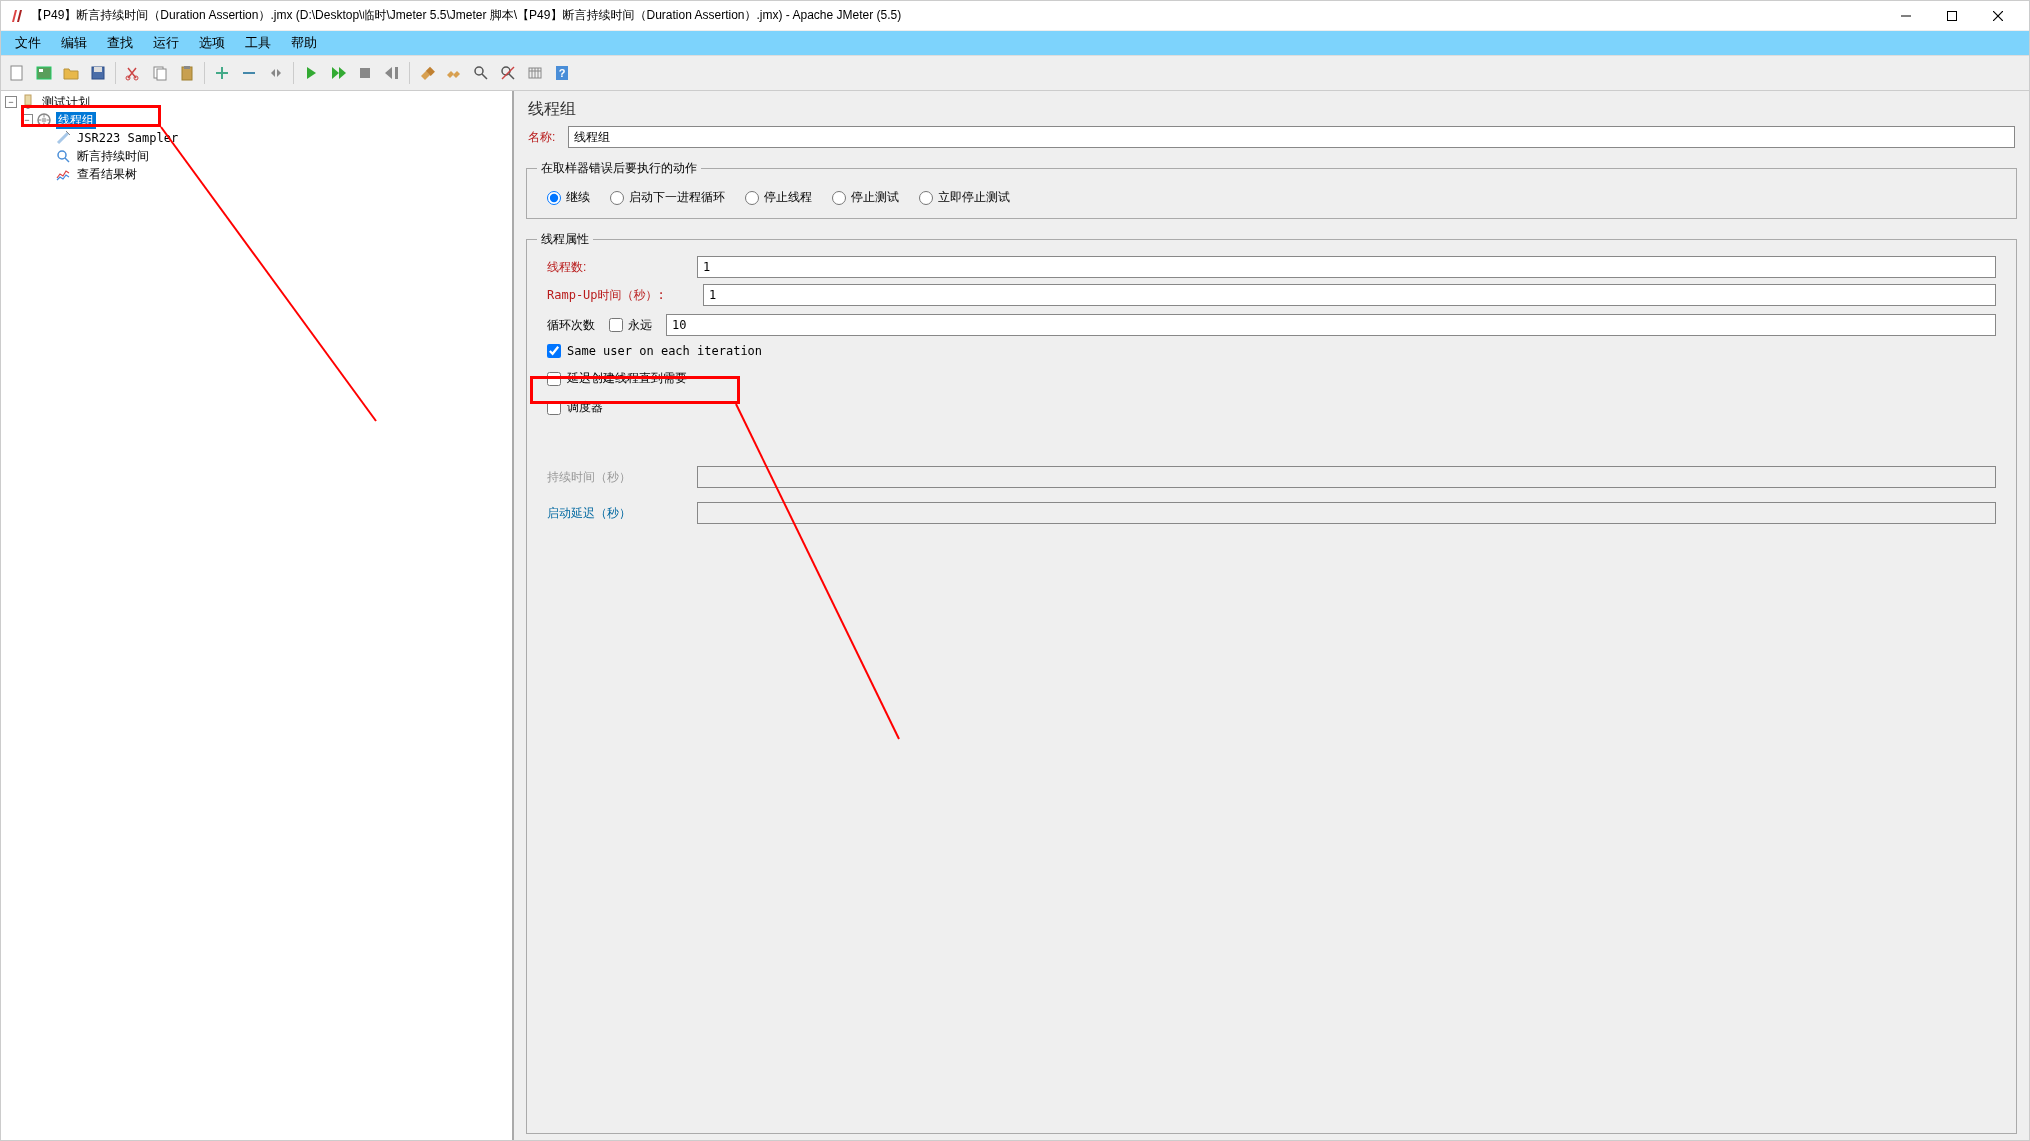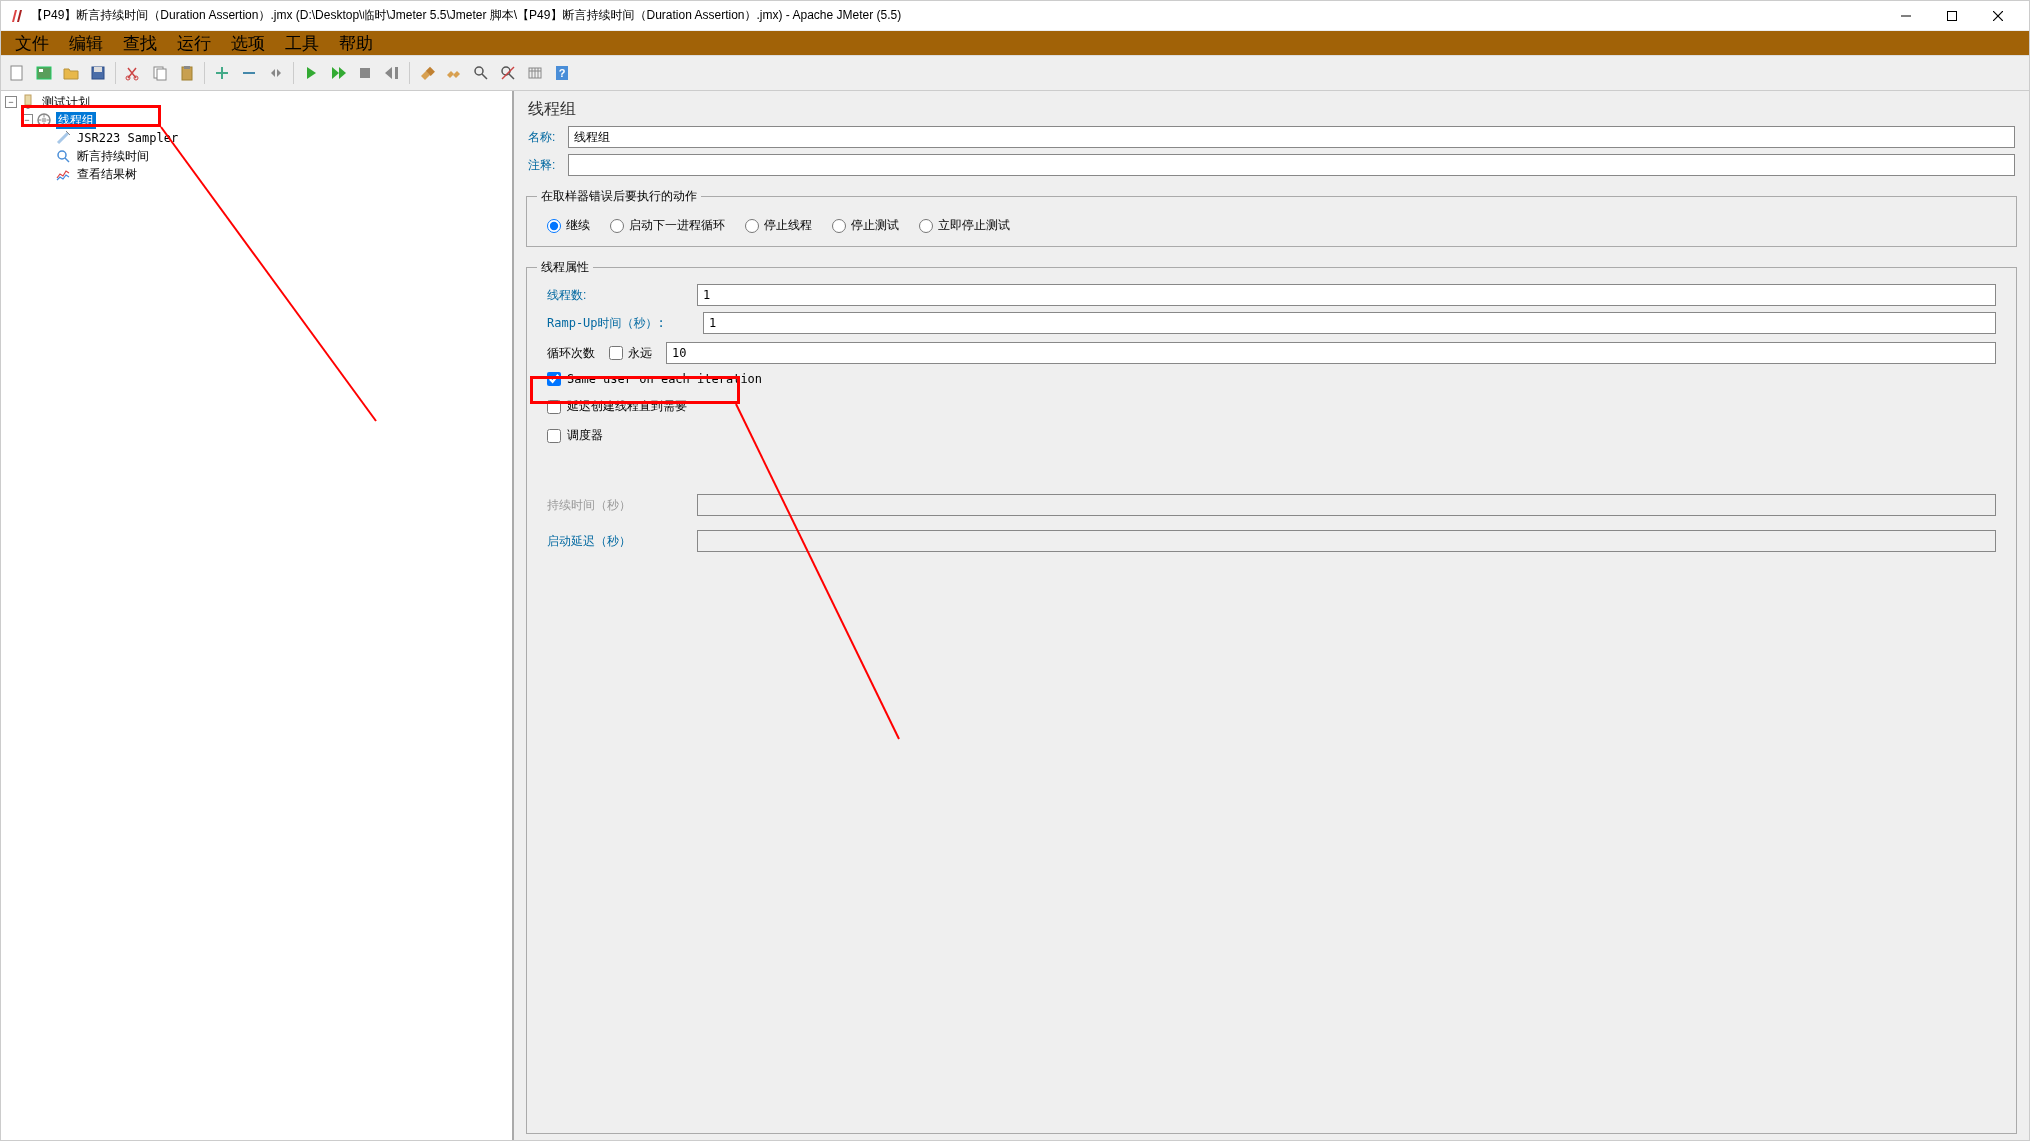--- a/index.html
+++ b/index.html
@@ -8,21 +8,21 @@
   
   
   .titlebar { height: 30px; display: flex; align-items: center; padding: 0 8px; background: #fff; border-bottom: 1px solid #eee; }
   .titlebar-icon { width: 16px; height: 16px; margin-right: 6px; }
   .titlebar-text { flex: 1; font-size: 12px; color: #000; }
   .titlebar-controls { display: flex; gap: 0; }
   .titlebar-btn { width: 46px; height: 30px; display: flex; align-items: center; justify-content: center; cursor: pointer; }
   .titlebar-btn svg { width: 10px; height: 10px; }
   
   
-  .menubar { height: 24px; display: flex; align-items: center; padding: 0 4px; background: #a16207; font-size: 17px; }
+  .menubar { height: 24px; display: flex; align-items: center; padding: 0 4px; background: #7dd3fc; font-size: 13px; }
   .menu-item { padding: 3px 10px; cursor: pointer; }
   
   
   .toolbar { height: 36px; display: flex; align-items: center; padding: 2px 4px; gap: 3px; background: #efefef; border-top: 1px solid #ddd; border-bottom: 1px solid #ccc; }
   .tool-btn { width: 24px; height: 24px; display: flex; align-items: center; justify-content: center; cursor: pointer; border: 1px solid transparent; border-radius: 2px; }
   .tool-sep { width: 1px; height: 22px; background: #ccc; margin: 0 2px; }
   
   
   .main { flex: 1; display: flex; overflow: hidden; }
   .tree-panel { width: 513px; border-right: 2px solid #aaa; position: relative; background: #fff; overflow: hidden; }
@@ -35,21 +35,21 @@
   .tree-icon { width: 16px; height: 16px; margin-right: 4px; flex-shrink: 0; }
   .tree-label { padding: 0 2px; }
   .tree-label.selected { background: #0078d7; color: #fff; }
   
   .highlight-box { position: absolute; border: 3px solid #ff0000; pointer-events: none; }
   
   
   .panel-title { font-size: 16px; padding: 8px 14px 6px; color: #333; }
   .form-grid { padding: 0 14px; }
   .form-row { display: flex; align-items: center; margin-bottom: 6px; }
-  .form-label { width: 40px; font-size: 12px; color: #0369a1; }
+  .form-label { width: 40px; font-size: 12px; color: #b91c1c; }
   .form-label.wide { width: 110px; }
   .form-input { flex: 1; height: 22px; border: 1px solid #888; background: #fff; padding: 0 5px; font-size: 12px; font-family: monospace; }
   .form-input:disabled { background: #efefef; color: #888; }
   
   fieldset { border: 1px solid #aaa; margin: 6px 12px; padding: 8px 10px; }
   legend { font-size: 12px; padding: 0 4px; color: #000; }
   
   .radio-row { display: flex; align-items: flex-start; gap: 20px; padding: 4px 10px; }
   .radio-item { display: flex; align-items: center; gap: 5px; font-size: 12px; }
   .radio-item input { width: 14px; height: 14px; }
@@ -286,24 +286,20 @@
     </div>
 
     <div class="content-panel" style="position:relative;">
       <div class="panel-title">线程组</div>
 
       <div class="form-grid">
         <div class="form-row">
           <div class="form-label">名称:</div>
           <input class="form-input" value="线程组" style="">
         </div>
-        <div class="form-row">
-          <div class="form-label">注释:</div>
-          <input class="form-input" value="" style="">
-        </div>
       </div>
 
       <fieldset>
         <legend>在取样器错误后要执行的动作</legend>
         <div class="radio-row">
           <label class="radio-item">
               <input type="radio" name="err" checked="" style="">
               <span>继续</span>
             </label>
           <label class="radio-item">

